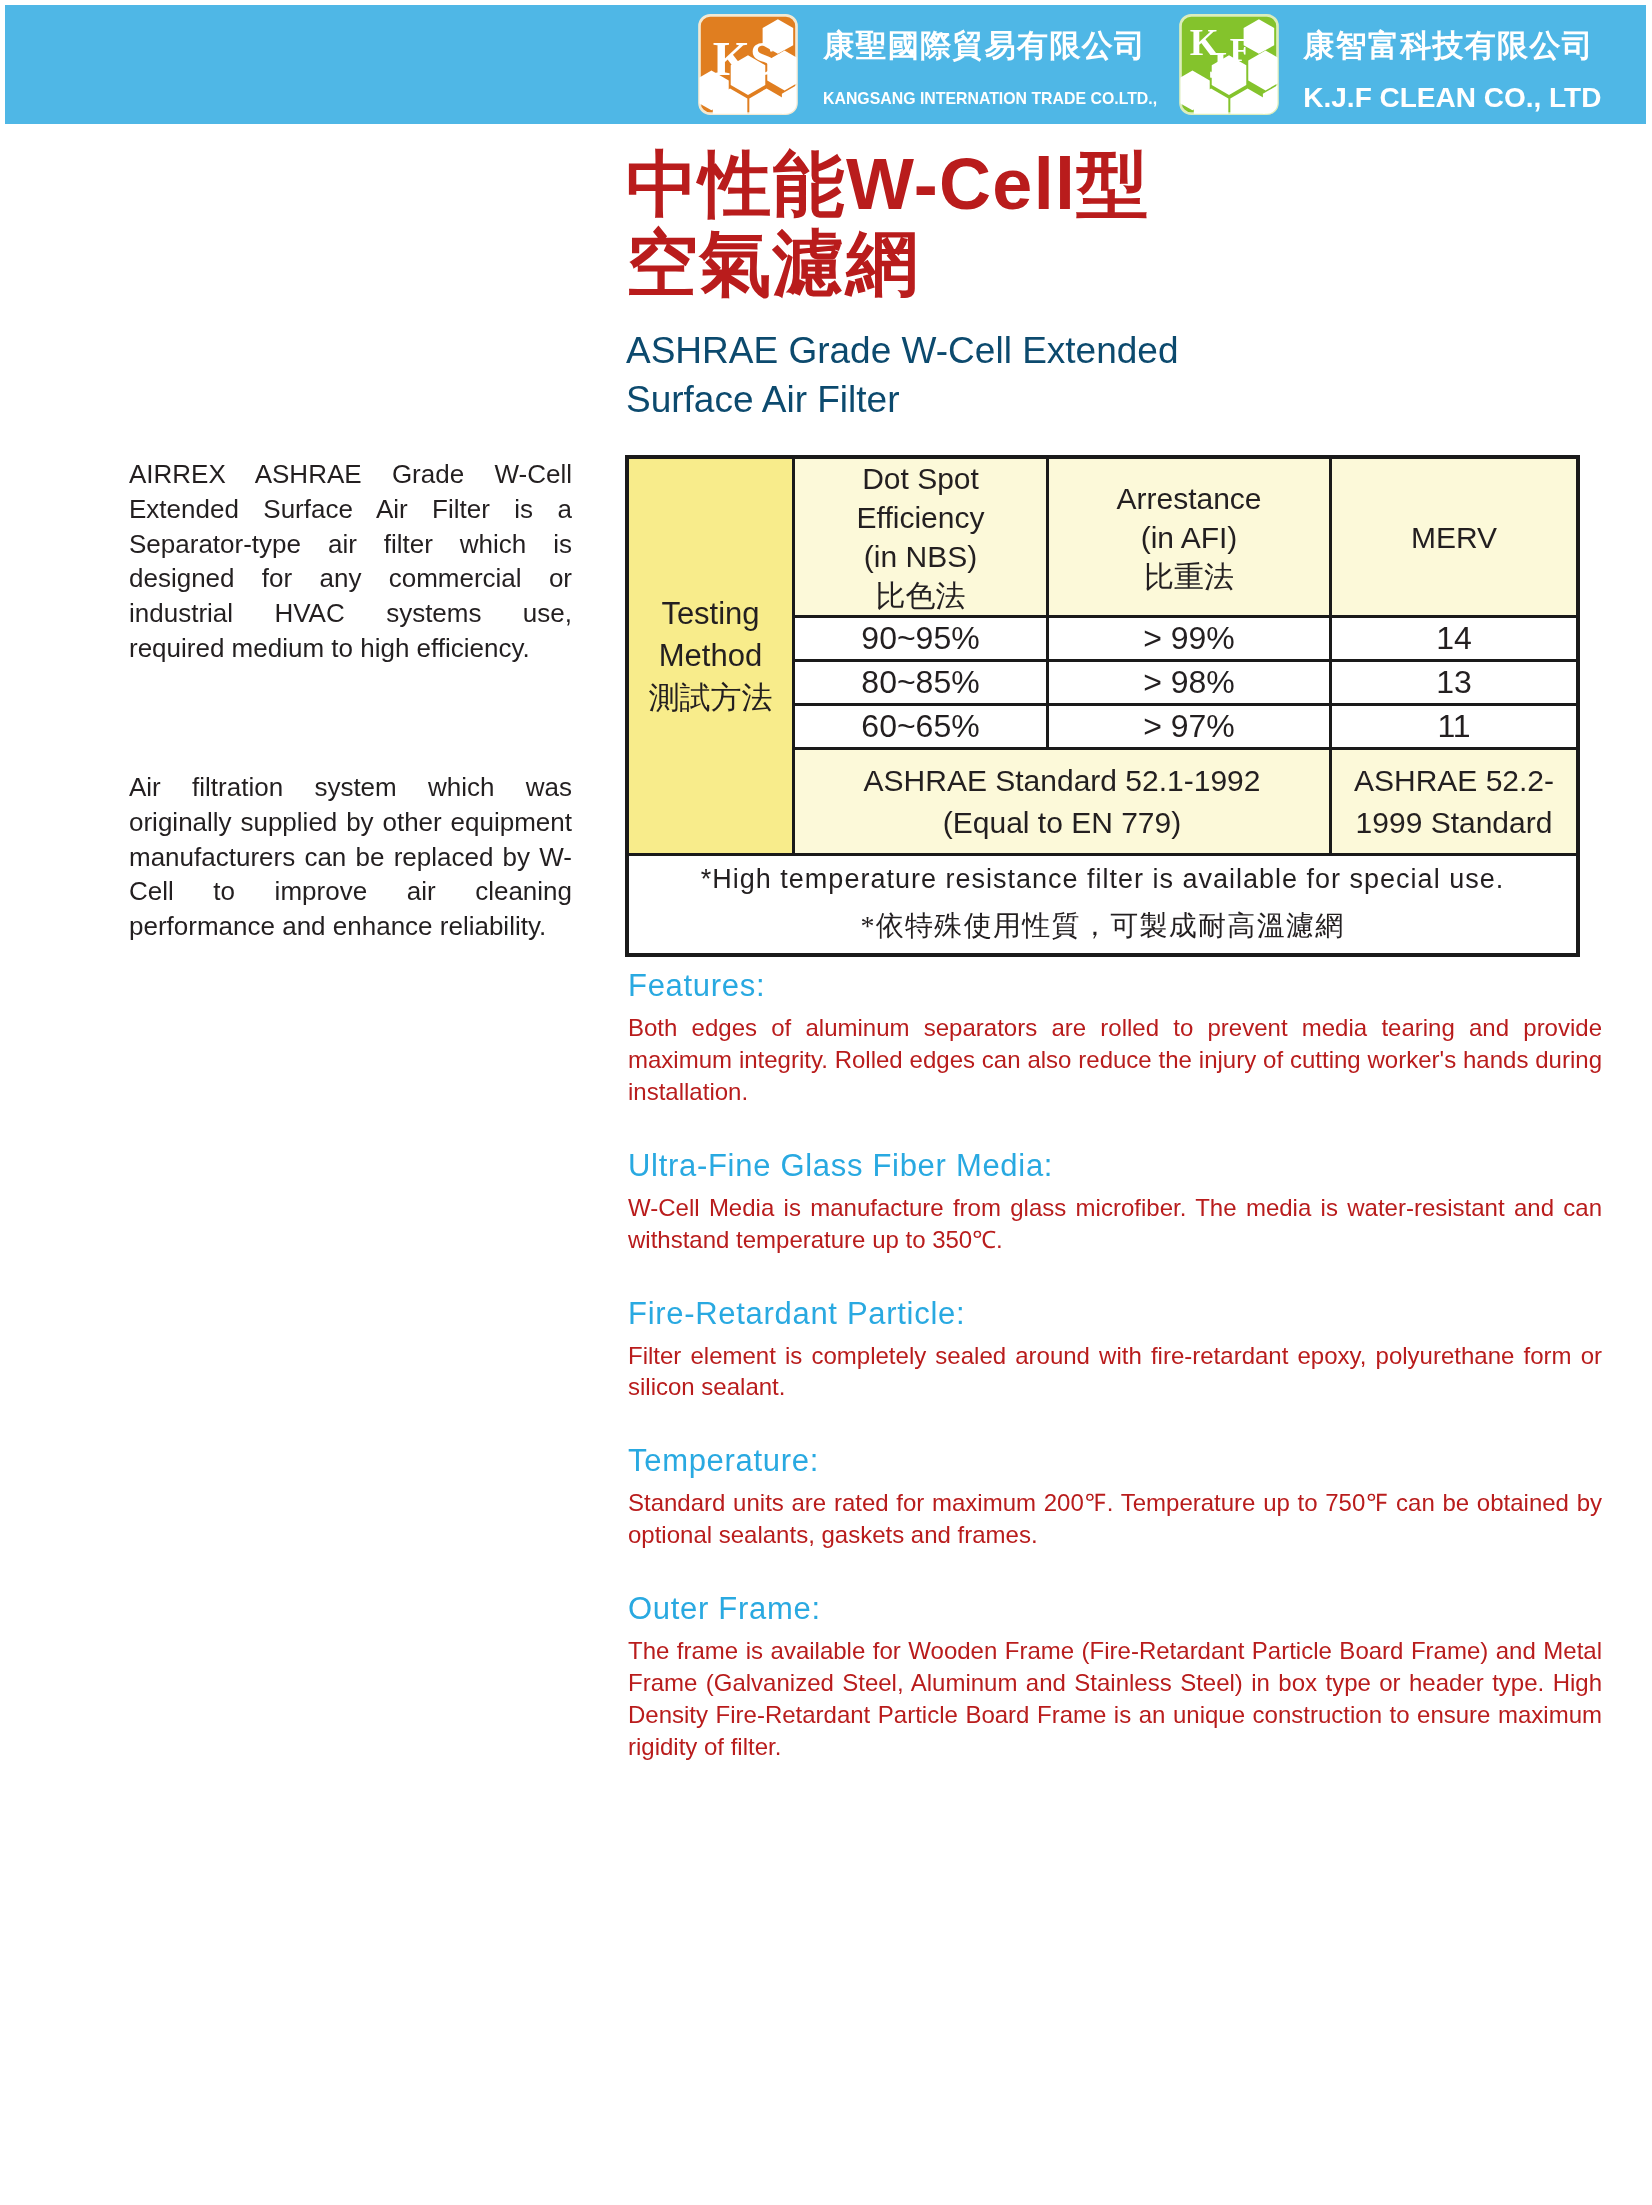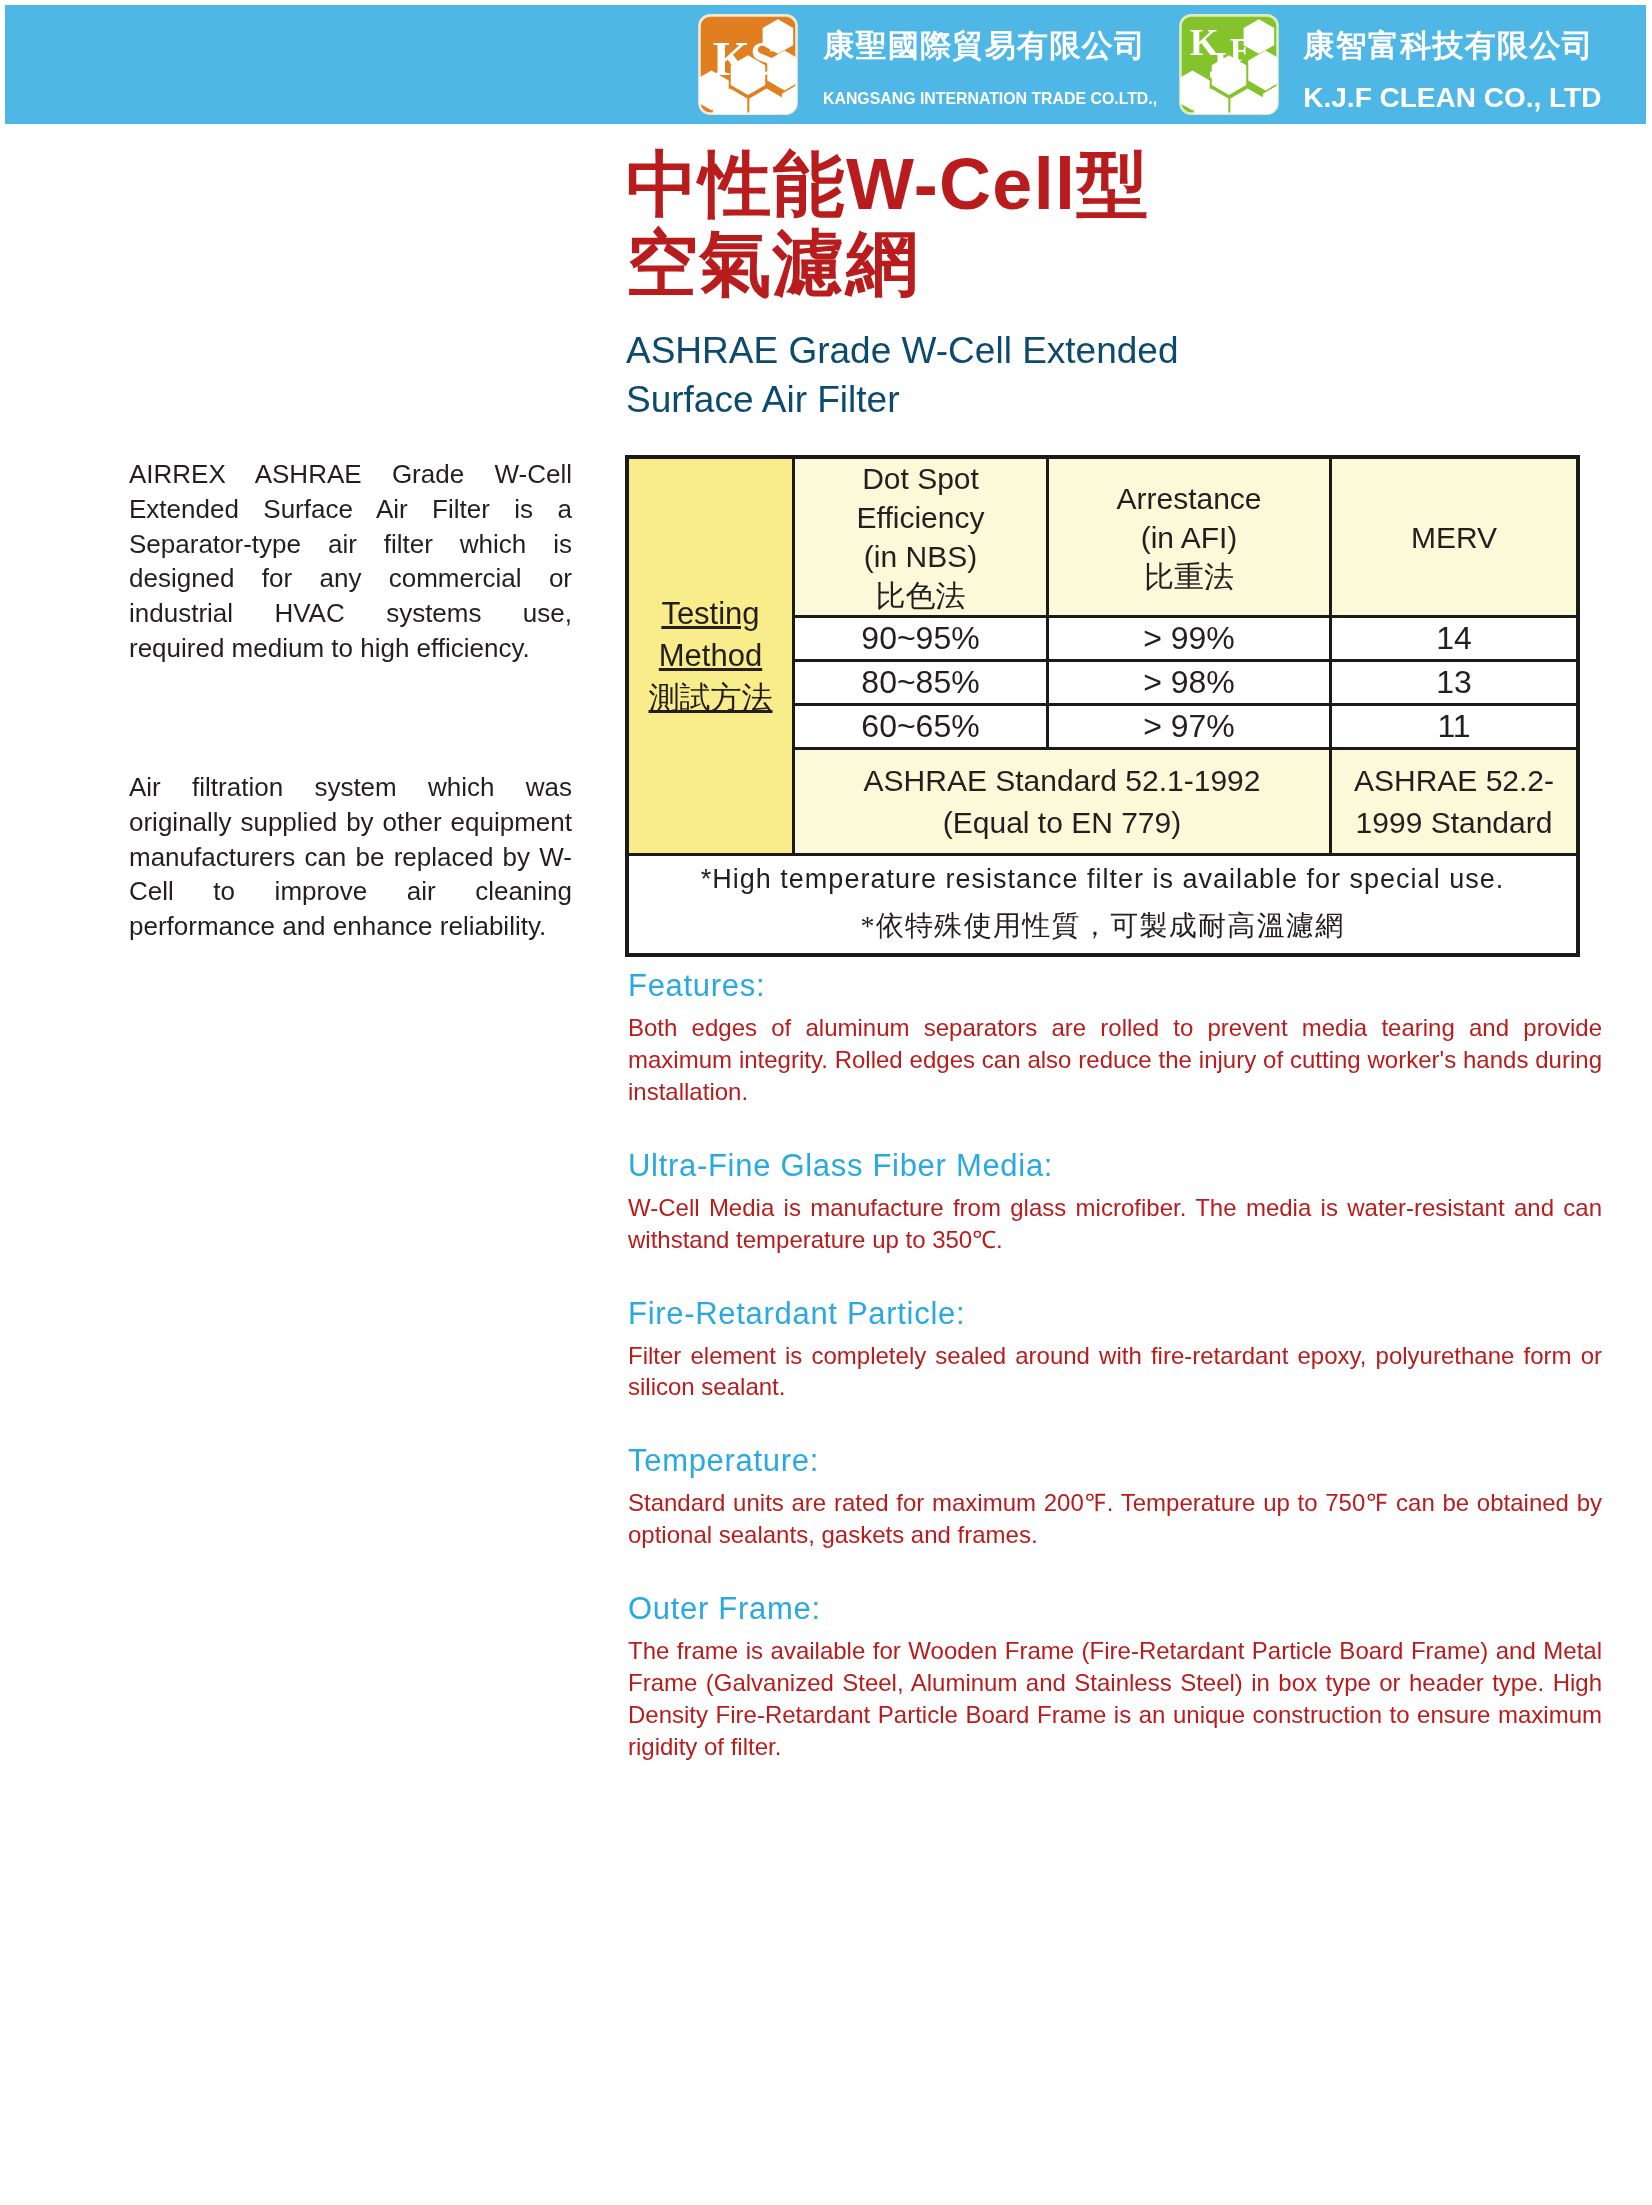--- a/index.html
+++ b/index.html
@@ -28,21 +28,21 @@
   .intro{position:absolute;left:129px;top:457px;width:443px;font-size:26px;line-height:1.34;
          text-align:justify;color:#231F20;}
   .intro p{margin:0;}
   .intro p + p{margin-top:104px;}
 
   
   .spec-table{position:absolute;left:625px;top:455px;width:938px;border-collapse:collapse;
               table-layout:fixed;text-align:center;color:#231F20;}
   .spec-table td{border:3.3px solid #1a1a1a;padding:0;vertical-align:middle;}
   .spec-table{border:4.7px solid #1a1a1a;}
-  td.cell-method{background:#F8EC8B;font-size:31px;line-height:1.35;width:163px;text-decoration:underline;}
+  td.cell-method{background:#F8EC8B;font-size:31px;line-height:1.35;width:163px;}
   td.cell-hdr{background:#FCF9D9;font-size:30px;line-height:1.30;height:155px;}
   td.col-dotspot{width:251px;}
   td.col-arrestance{width:280px;}
   td.col-merv{width:244px;}
   tr.data-row td{background:#ffffff;font-size:32px;height:41px;}
   tr.std-row td{background:#FCF9D9;font-size:30px;line-height:1.4;height:103px;}
   tr.note-row td{background:#ffffff;height:97px;}
   .note-en{font-size:27px;letter-spacing:1px;}
   .note-zh{margin-top:12px;font-size:28px;font-family:"Liberation Serif", serif;letter-spacing:1.3px;}
   .zh-line{display:block;}

